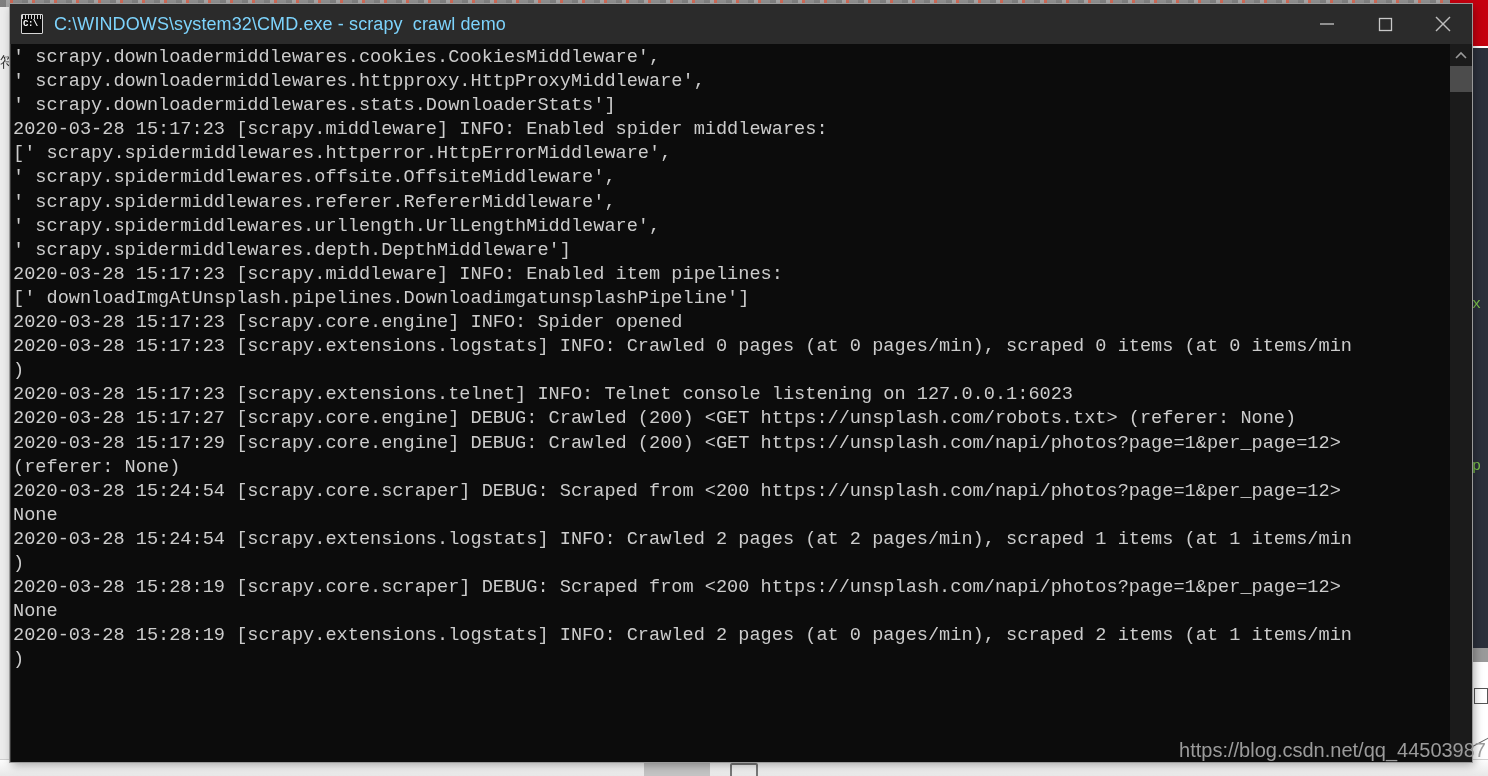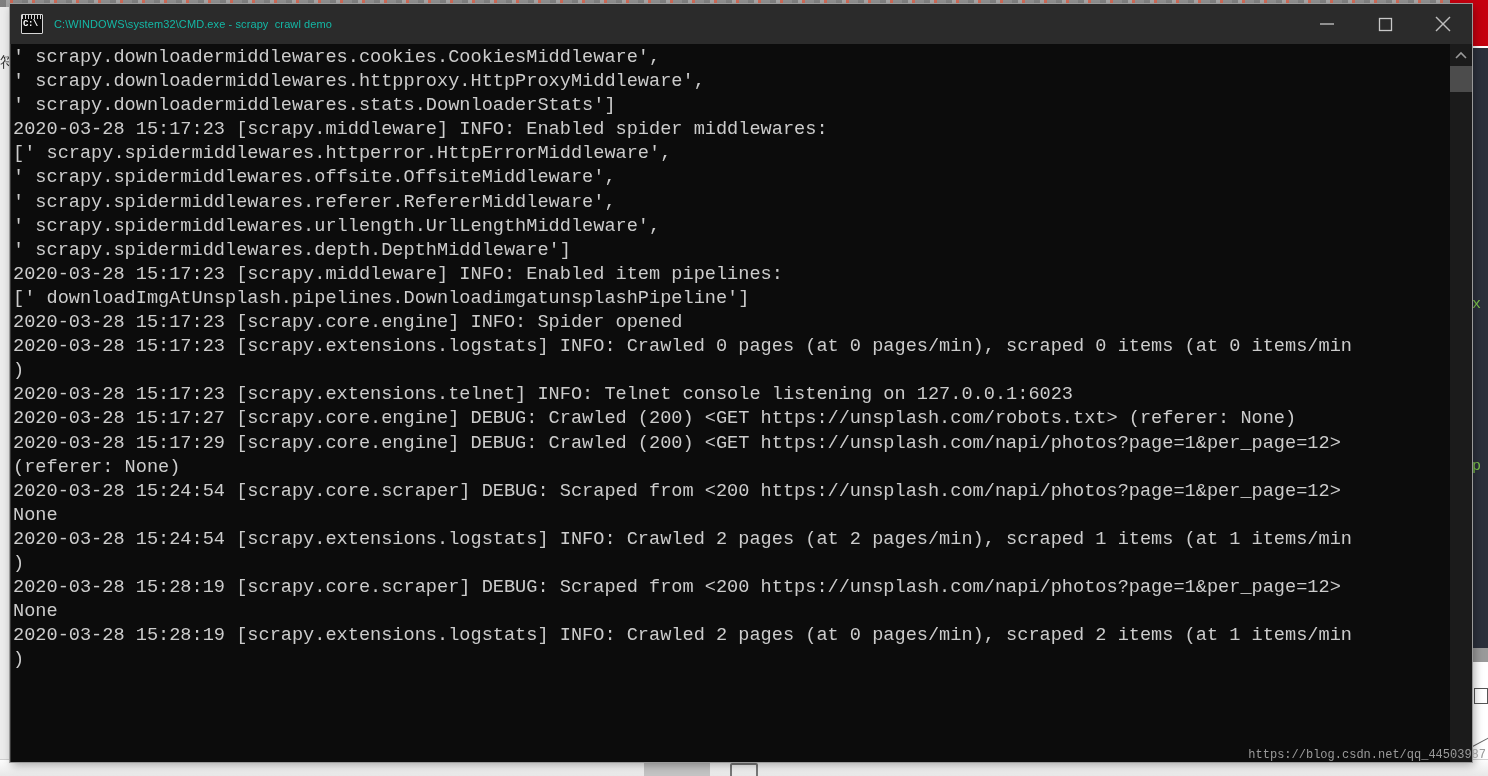--- a/index.html
+++ b/index.html
@@ -195,22 +195,22 @@
     left: 1px;
     top: 4px;
     font-family: "Liberation Mono", monospace;
     font-size: 9px;
     font-weight: bold;
     color: #ffffff;
     line-height: 11px;
     letter-spacing: -0.5px;
   }
   #title-text {
-    color: #14b8a6;
-    font-size: 11px;
+    color: #7dd3fc;
+    font-size: 18px;
     letter-spacing: .1px;
     white-space: pre;
     flex: 1 1 auto;
   }
   .win-btn {
     width: 58px;
     height: 40px;
     display: flex;
     align-items: center;
     justify-content: center;
@@ -268,22 +268,22 @@
     height: 26px;
     background: #4c4c4c;
   }
 
   
   #watermark {
     position: absolute;
     right: 2px;
     bottom: 14px;
     color: #9b9b9b;
-    font-size: 12px;
-    font-family: Liberation Mono, monospace;
+    font-size: 20px;
+    font-family: Liberation Sans, sans-serif;
     user-select: none;
     pointer-events: none;
     z-index: 40;
     white-space: nowrap;
   }
 </style>
 </head>
 <body>
 
 <div id="desktop">

